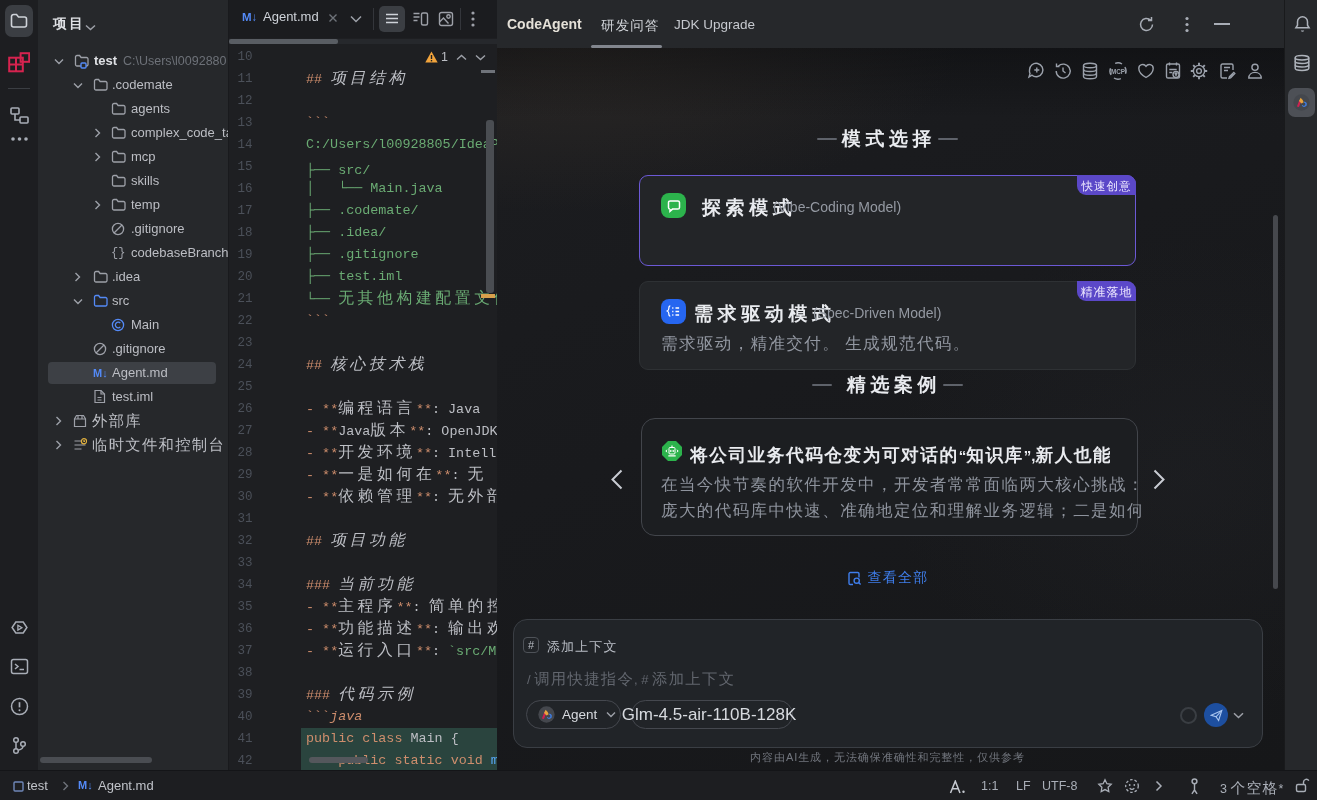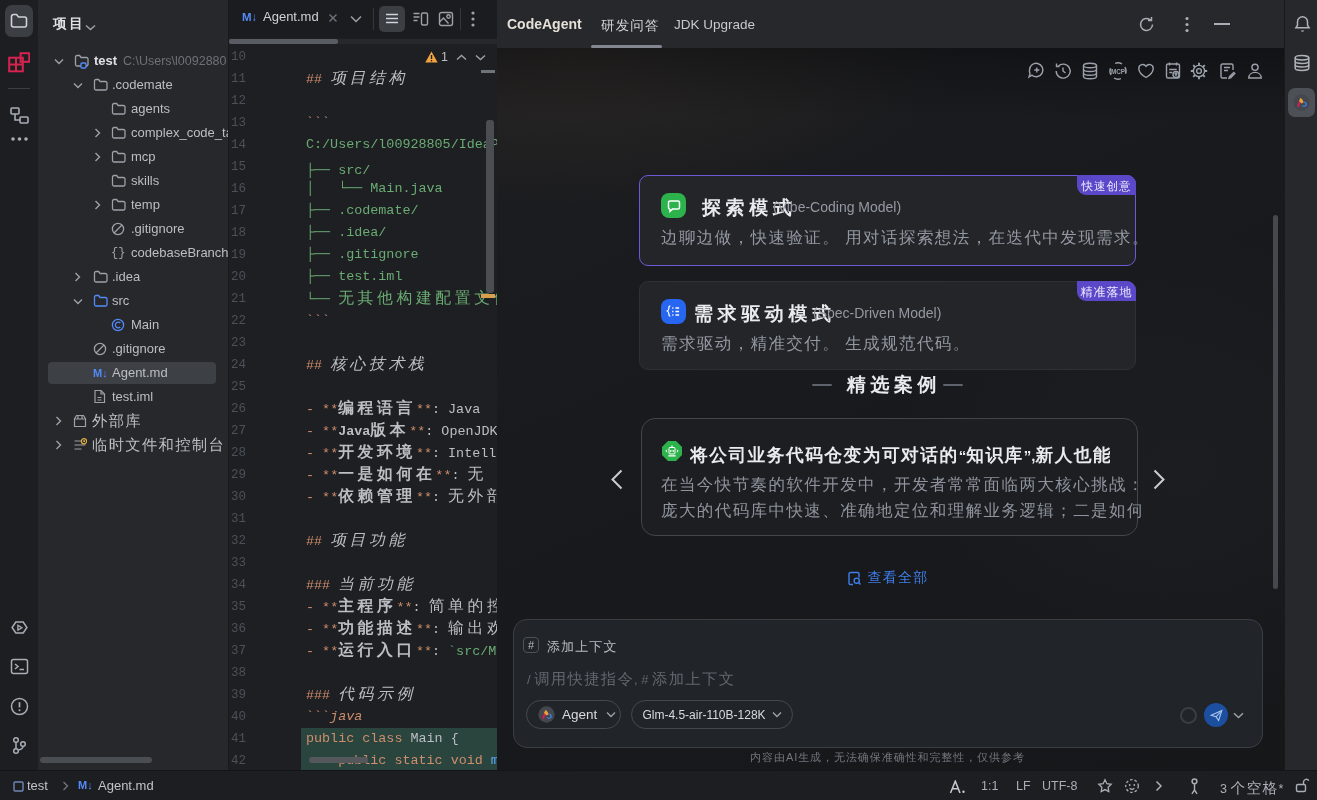--- a/index.html
+++ b/index.html
@@ -12,23 +12,23 @@
 #edit{left:228px;top:0;width:269px;height:770px;background:#1E1F22;overflow:hidden;border-left:1px solid #191A1D}
 #agent{left:497px;top:0;width:787px;height:770px;overflow:hidden;background:
  radial-gradient(620px 280px at 10% 5%,rgba(66,56,46,.42),rgba(0,0,0,0) 62%),
  radial-gradient(500px 400px at 88% 62%,rgba(48,50,56,.18),rgba(0,0,0,0) 60%),
  linear-gradient(155deg,#1C1D20 0%,#191A1D 45%,#161719 100%)}
 #rail-r{left:1284px;top:0;width:33px;height:770px;background:#26282B;border-left:1px solid #191A1C}
 #status{left:0;top:770px;width:1317px;height:30px;background:#1D1E21;border-top:1px solid #141518}
 .trow{position:absolute;height:22px;line-height:22px;font-size:13px;color:#BCBEC4;white-space:nowrap}
 .mono{font-family:"Liberation Mono",monospace}
 .eline{position:absolute;left:77px;height:22px;line-height:22px;font-size:13.4px;color:#BCBEC4;white-space:pre;font-family:"Liberation Mono",monospace}
-.enum{position:absolute;left:2px;width:28px;height:22px;line-height:22px;font-size:12.5px;color:#4B5059;text-align:left;font-family:"Liberation Mono",monospace}
+.enum{position:absolute;left:2px;width:28px;height:22px;line-height:22px;font-size:12.5px;color:#4B5059;text-align:center;font-family:"Liberation Mono",monospace}
 .o{color:#CF8E6D}.g{color:#6AAB73}.bl{color:#56A8F5}
-.it{font-style:italic}.bd{font-weight:bold}
+.it{font-style:italic}.bd{font-weight:normal}
 </style></head><body>
 
 <div id="rail-l" class="ab">
 <div class="ab" style="left:5px;top:5px;width:28px;height:32px;border-radius:7px;background:#3B3E43"></div>
 <svg class="ab" style="left:9px;top:11px" width="20" height="20" viewBox="0 0 20 20" fill="none" stroke="#CFD3D9" stroke-width="1.6">
       <path d="M2.5 5.5a2 2 0 0 1 2-2h3l2 2.5h6a2 2 0 0 1 2 2v6a2 2 0 0 1-2 2h-11a2 2 0 0 1-2-2z"></path>
     </svg>
 <svg class="ab" style="left:8px;top:52px" width="22" height="23" viewBox="0 0 22 23" fill="none" stroke="#D6234F" stroke-width="2">
       <rect x="1.2" y="5.7" width="13.6" height="13.6"></rect>
       <path d="M8 5.7v13.6M1.2 12.5h13.6"></path>
@@ -371,29 +371,33 @@
     </svg>
 <svg class="ab" style="left:720px;top:61px" width="20" height="20" viewBox="0 0 20 20" fill="none" stroke="#9BA1AB" stroke-width="1.4">
       <path d="M16 9V4.5a1.5 1.5 0 0 0-1.5-1.5h-9A1.5 1.5 0 0 0 4 4.5v11A1.5 1.5 0 0 0 5.5 17H10"></path>
       <path d="M7 6.5h6M7 9.5h4"></path>
       <path d="M16.8 11.6l1 1-4.2 4.2-1.6.5.5-1.6z"></path>
     </svg>
 <svg class="ab" style="left:748px;top:61px" width="20" height="20" viewBox="0 0 20 20" fill="none" stroke="#9BA1AB" stroke-width="1.4">
       <circle cx="10" cy="6.3" r="3.1"></circle>
       <path d="M3.8 17c0-3.4 2.8-5.6 6.2-5.6s6.2 2.2 6.2 5.6z"></path>
     </svg>
+<div class="ab" style="left:142px;top:129px;width:497px;height:20px;display:flex;align-items:center;justify-content:center">
+      <div style="width:20px;height:2px;background:#5E626A;border-radius:1px"></div>
+      <span class="cjt" style="font-weight:bold;color:#E9EBEF;margin:0 2px 0 5px">模式选择</span>
+      <div style="width:20px;height:2px;background:#5E626A;border-radius:1px"></div>
+    </div>
 <div class="ab" style="left:142px;top:175px;width:497px;height:91px;background:#232528;border:1.5px solid #6C59D6;border-radius:9px"></div>
 <div class="ab" style="left:580px;top:175px;width:59px;height:20px;background:#5B48C8;border-radius:0 9px 0 9px;text-align:center;line-height:20px"><span class="cj" style="font-size:11.5px;color:#EFEAFF">快速创意</span></div>
 <div class="ab" style="left:164px;top:193px;width:25px;height:25px;border-radius:8px;background:#2CB34C"></div>
 <svg class="ab" style="left:170px;top:199px" width="14" height="14" viewBox="0 0 14 14" fill="none" stroke="#fff" stroke-width="1.5">
       <path d="M1.5 3.5a1.6 1.6 0 0 1 1.6-1.6h7.8a1.6 1.6 0 0 1 1.6 1.6v5a1.6 1.6 0 0 1-1.6 1.6H5.5L3 12.3v-2.2H3.1a1.6 1.6 0 0 1-1.6-1.6z"></path>
     </svg>
 <span class="ab cjt" style="left:205px;top:195px;font-weight:bold;color:#E9EBEF">探索模式</span>
 <span class="ab" style="left:276px;top:199px;font-size:14px;color:#9499A2">(Vibe-Coding Model)</span>
-<div class="ab" style="left:164px;top:227px;font-size:14px;color:#9398A2"><span class="cj">边聊边做，快速验证。</span><span style="display:inline-block;width:5px"></span><span class="cj">用对话探索想法，在迭代中发现需求。</span></div>
 <div class="ab" style="left:142px;top:281px;width:497px;height:89px;background:#232528;border:1px solid #2E3134;border-radius:9px"></div>
 <div class="ab" style="left:580px;top:281px;width:59px;height:20px;background:#5B48C8;border-radius:0 9px 0 9px;text-align:center;line-height:20px"><span class="cj" style="font-size:12px;color:#EFEAFF">精准落地</span></div>
 <div class="ab" style="left:164px;top:299px;width:25px;height:25px;border-radius:8px;background:#2666F0"></div>
 <svg class="ab" style="left:168px;top:303px" width="17" height="17" viewBox="0 0 17 17" fill="none" stroke="#fff" stroke-width="1.4">
       <path d="M5.3 2.8c-1.5 0-1.5 1.6-1.5 2.6s-.4 2-1.6 2.6c1.2.6 1.6 1.6 1.6 2.6s0 2.6 1.5 2.6" stroke-width="1.2"></path>
       <path d="M7.2 5h1.2M10.5 5h3.6M7.2 8.5h1.2M10.5 8.5h3.6M7.2 12h1.2M10.5 12h3.6"></path>
     </svg>
 <span class="ab cjt" style="left:197px;top:301px;font-weight:bold;color:#E9EBEF">需求驱动模式</span>
 <span class="ab" style="left:316px;top:305px;font-size:14px;color:#9499A2">(Spec-Driven Model)</span>
 <div class="ab" style="left:164px;top:333px;font-size:14px;color:#9398A2"><span class="cj">需求驱动，精准交付。</span><span style="display:inline-block;width:5px"></span><span class="cj">生成规范代码。</span></div>
@@ -437,21 +441,21 @@
           <path d="M7.1 8.1L9 4.4l2.4 2.7 1.2 2.5-2.6 1.6z" fill="#E8A33D"></path>
           <path d="M10.3 13.3a3.2 3.2 0 1 0 3-4.6l-.4 1.7a1.7 1.7 0 1 1-1.6 2.4z" fill="#3E7DE0"></path>
         </svg>
       </span>
       <span style="font-size:13.5px;color:#D7DADF">Agent</span>
       <svg width="10" height="7" viewBox="0 0 10 7" fill="none" stroke="#9DA0A8" stroke-width="1.4" style="margin-left:9px">
         <path d="M1 1.5l4 4 4-4"></path>
       </svg>
     </div>
 <div class="ab" style="left:134px;top:700px;width:162px;height:29px;border:1px solid #45484F;border-radius:15px;display:flex;align-items:center;justify-content:center;white-space:nowrap">
-      <span style="font-size:12px;color:#D7DADF">Glm-4.5-air-110B-128K</span>
+      <span style="font-size:17px;color:#D7DADF">Glm-4.5-air-110B-128K</span>
       <svg width="10" height="7" viewBox="0 0 10 7" fill="none" stroke="#9DA0A8" stroke-width="1.4" style="margin-left:6px">
         <path d="M1 1.5l4 4 4-4"></path>
       </svg>
     </div>
 <div class="ab" style="left:683px;top:707px;width:17px;height:17px;border:2px solid #3A3E43;border-radius:50%"></div>
 <div class="ab" style="left:707px;top:703px;width:24px;height:24px;border-radius:50%;background:#1D4FA0"></div>
 <svg class="ab" style="left:713px;top:709px" width="13" height="13" viewBox="0 0 13 13" fill="none" stroke="#A9C6F0" stroke-width="1.1">
       <path d="M1.2 6.2L11.8 1.5 8.6 11.5 6 7.8z"></path>
       <path d="M6 7.8l5.8-6.3"></path>
     </svg>

